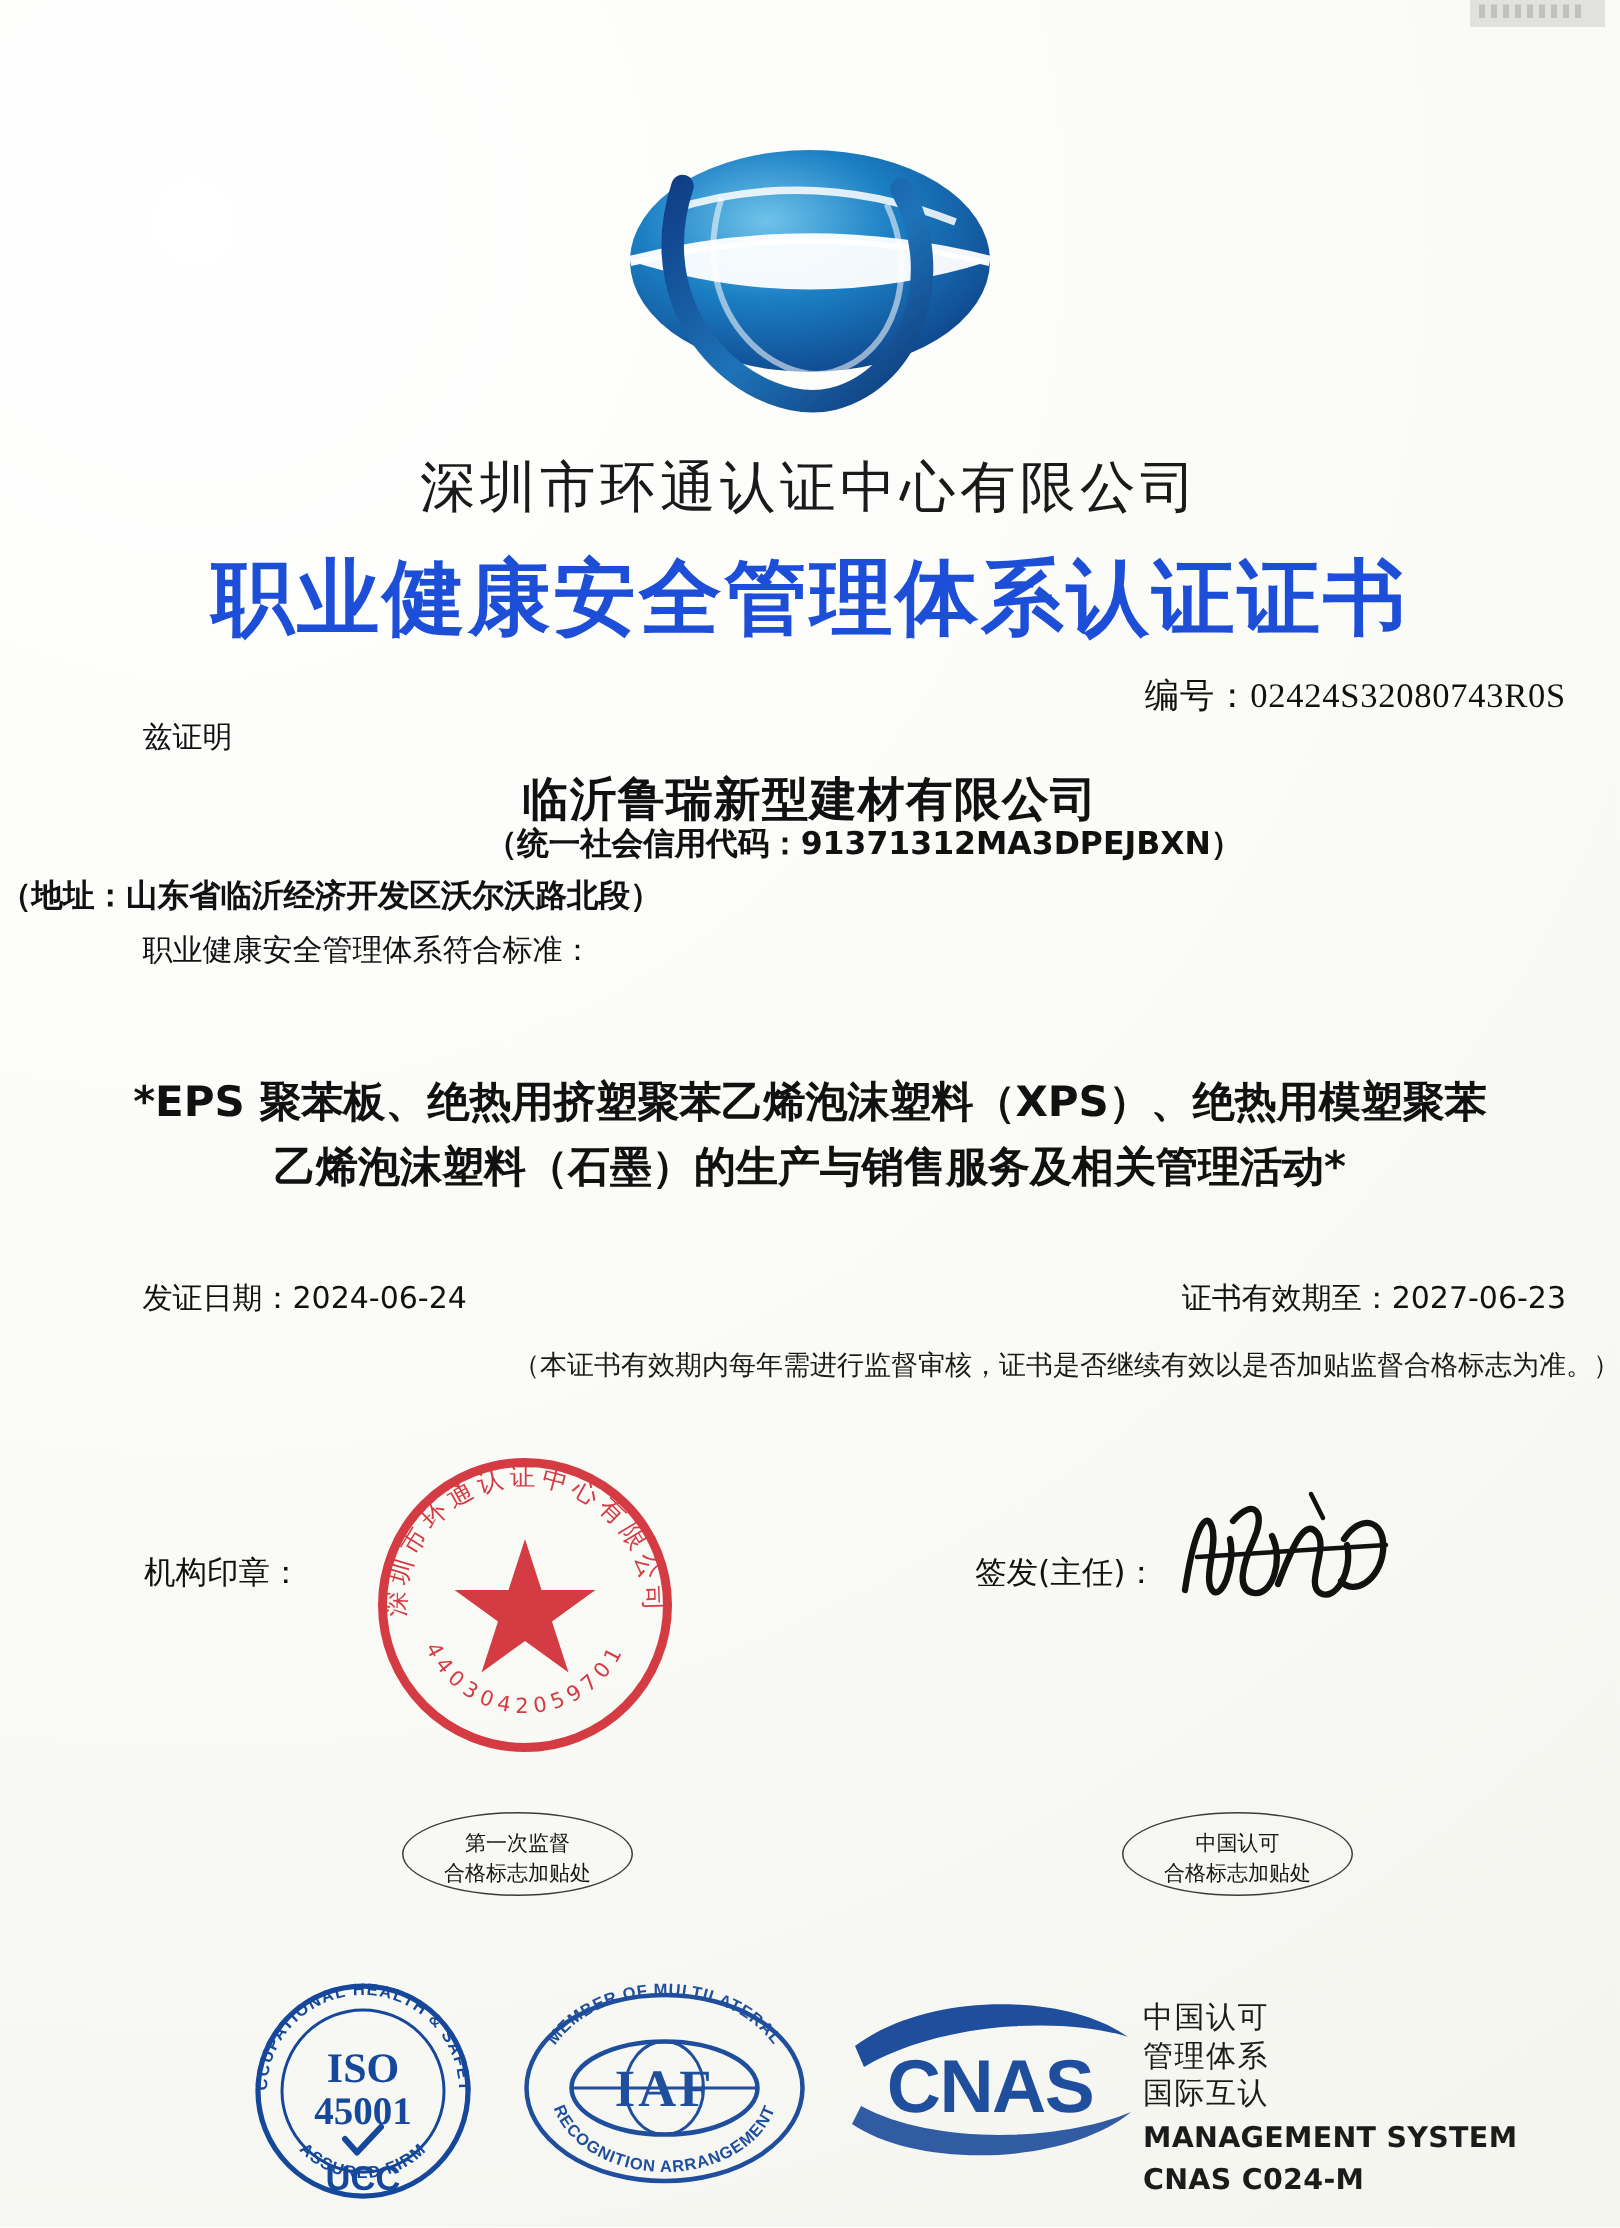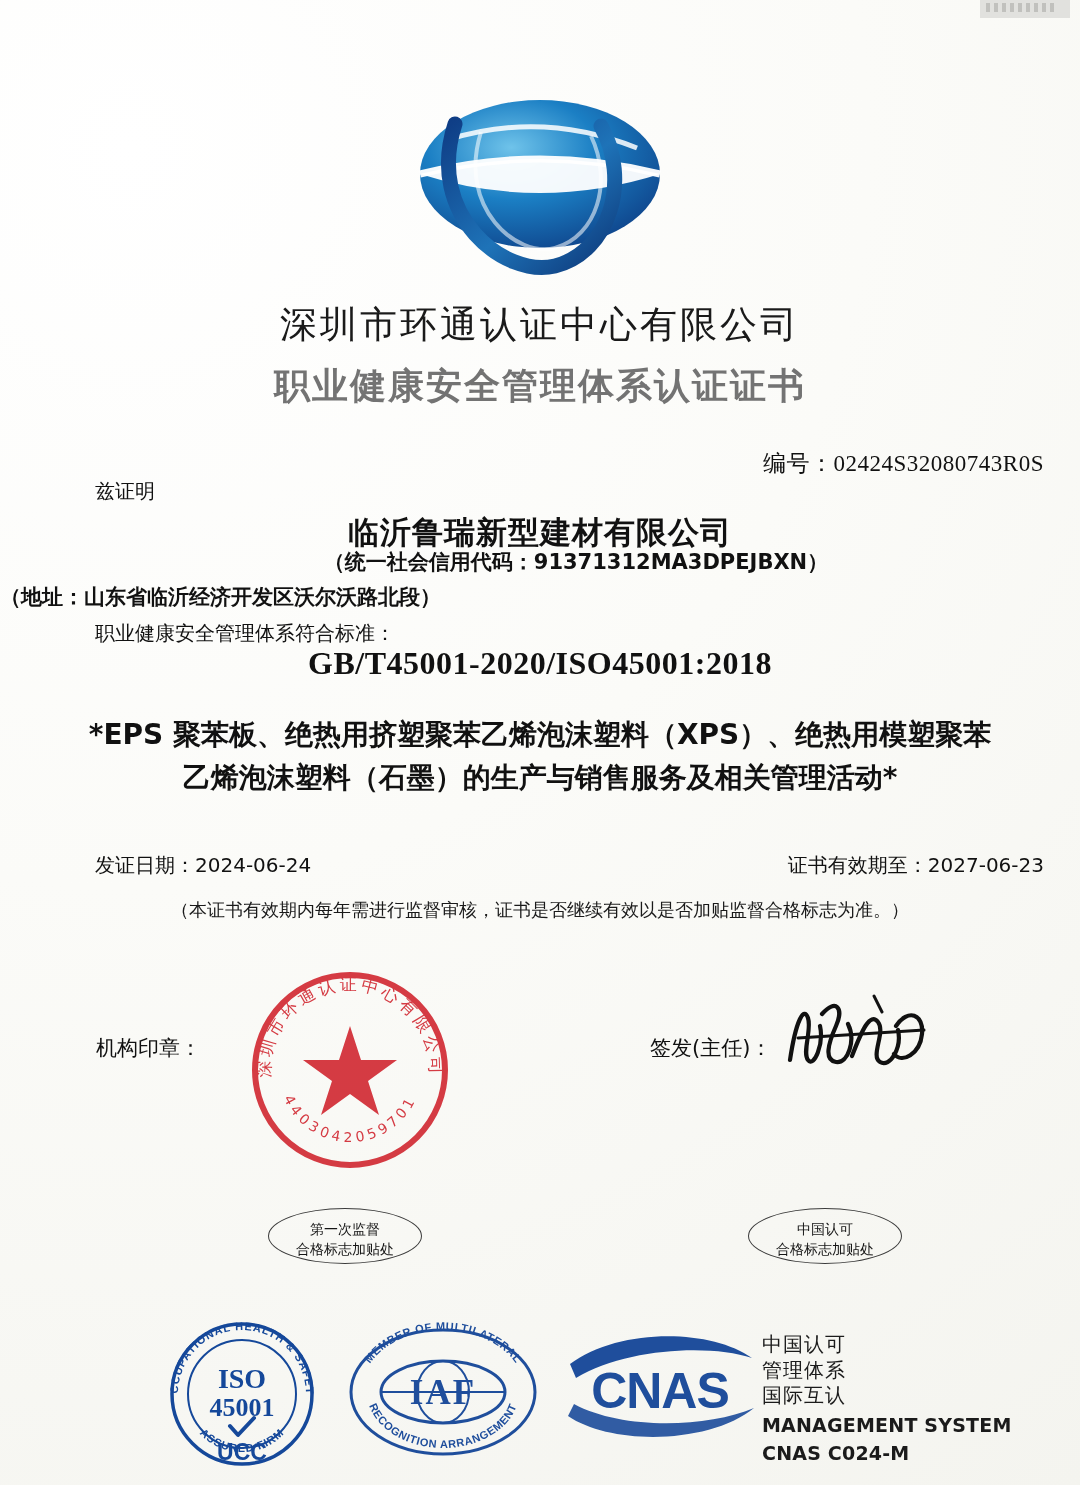--- a/index.html
+++ b/index.html
@@ -76,24 +76,24 @@
     color: #1a1a1a;
     font-weight: 500;
   }
   .cert-title {
     position: absolute;
     top: 362px;
     left: 0;
     width: 1080px;
     text-align: center;
     font-family: "DejaVu Sans", sans-serif;
-    font-size: 36px;
+    font-size: 55px;
     font-weight: 700;
     letter-spacing: 2px;
-    color: #737373;
+    color: #1d4ed8;
   }
   .cert-no {
     position: absolute;
     top: 448px;
     right: 36px;
     font-family: "Liberation Serif", serif;
     font-size: 23px;
     color: #111;
     letter-spacing: .5px;
   }
@@ -188,21 +188,21 @@
     top: 852px;
     right: 36px;
     font-family: "DejaVu Sans", sans-serif;
     font-size: 20px;
   }
   .note {
     position: absolute;
     top: 898px;
     left: 0;
     width: 1080px;
-    text-align: center;
+    text-align: right;
     font-family: "DejaVu Sans", sans-serif;
     font-size: 18px;
     color: #1a1a1a;
   }
 
   
   .seal-label {
     position: absolute;
     top: 1034px;
     left: 96px;
@@ -324,21 +324,20 @@
   <div class="cert-no">
     <span>编号：</span><span>02424S32080743R0S</span>
   </div>
 
   <div class="hereby">兹证明</div>
   <div class="holder">临沂鲁瑞新型建材有限公司</div>
   <div class="credit-code">（统一社会信用代码：91371312MA3DPEJBXN）</div>
   <div class="address">（地址：山东省临沂经济开发区沃尔沃路北段）</div>
 
   <div class="label-standard">职业健康安全管理体系符合标准：</div>
-  <div class="standard-value">GB/T45001-2020/ISO45001:2018</div>
 
   <div class="scope-value">*EPS 聚苯板、绝热用挤塑聚苯乙烯泡沫塑料（XPS）、绝热用模塑聚苯乙烯泡沫塑料（石墨）的生产与销售服务及相关管理活动*</div>
 
   <div class="issue-date">发证日期：2024-06-24</div>
   <div class="expiry-date">证书有效期至：2027-06-23</div>
   <div class="note">（本证书有效期内每年需进行监督审核，证书是否继续有效以是否加贴监督合格标志为准。）</div>
 
   <div class="seal-label">机构印章：</div>
   <div class="sign-label">签发(主任)：</div>
 

